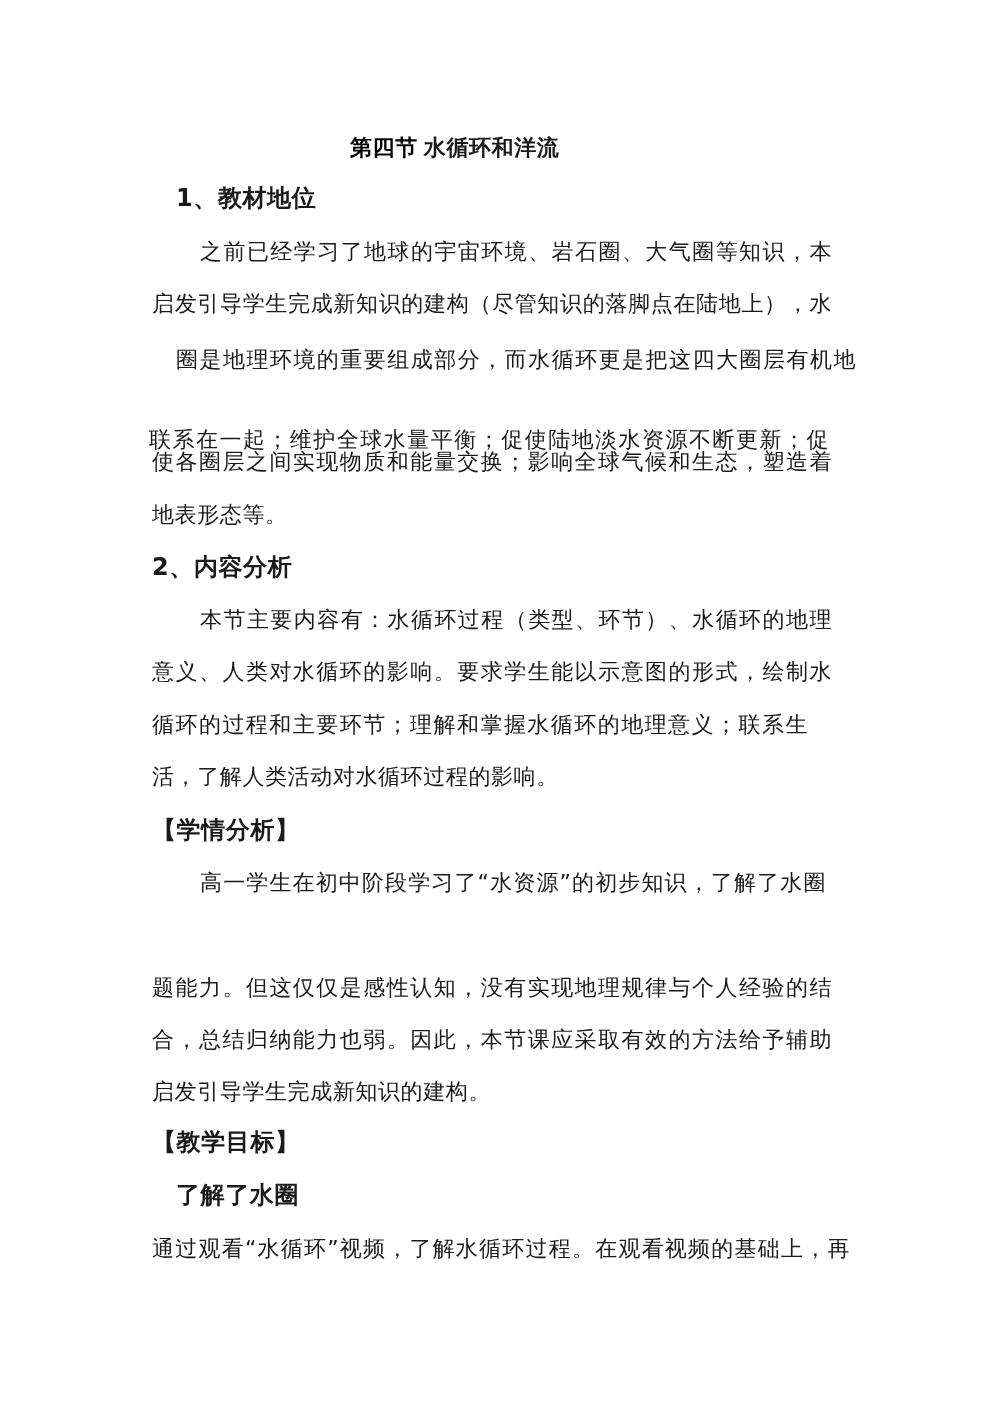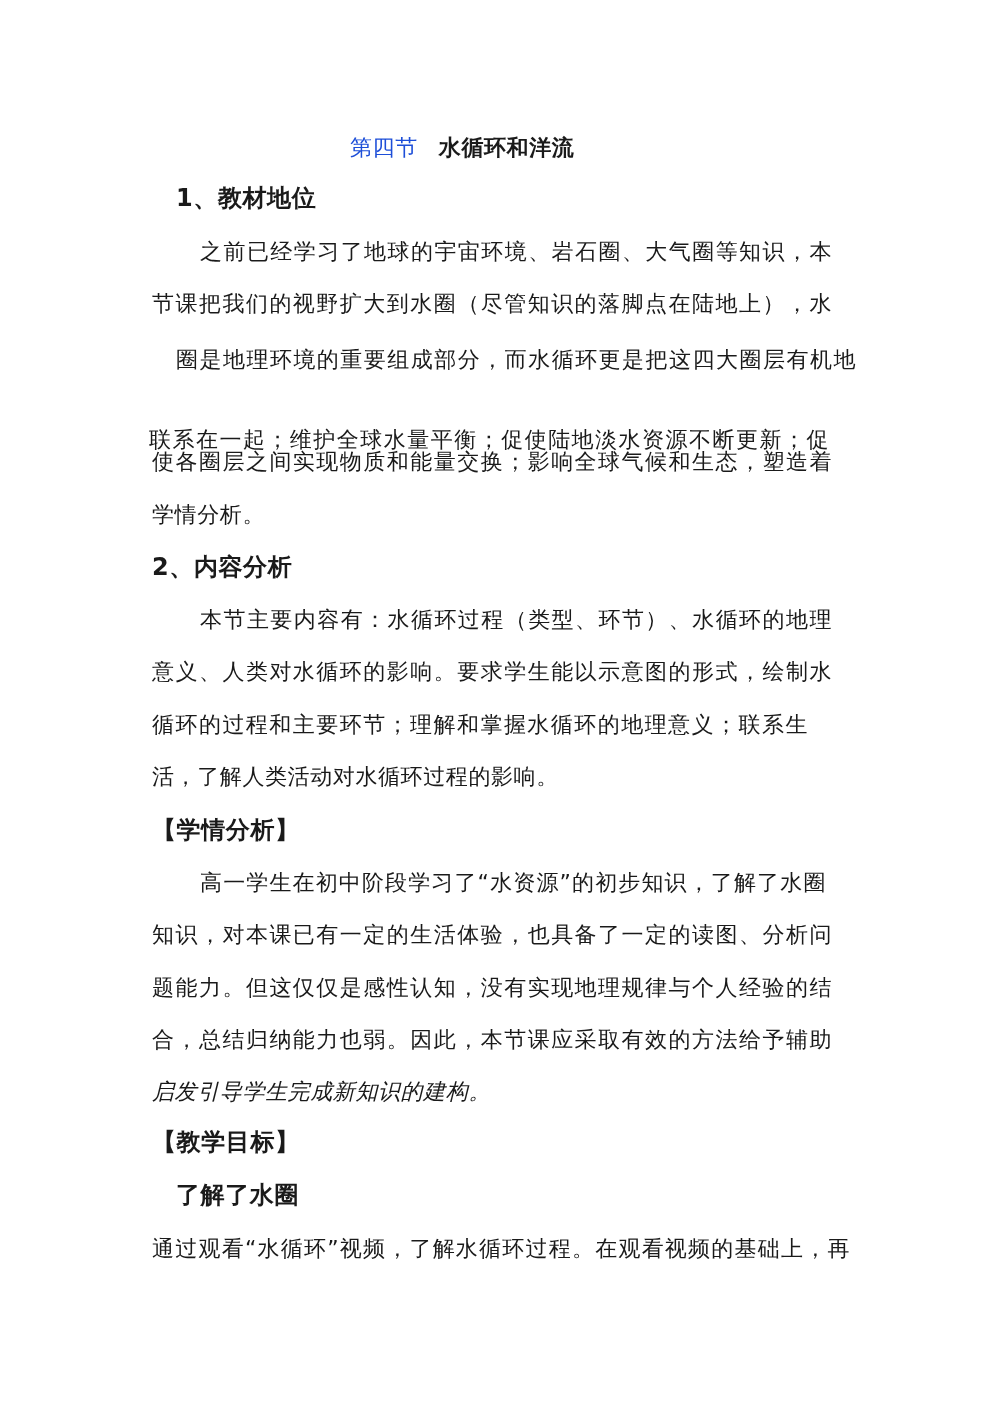--- a/index.html
+++ b/index.html
@@ -1,52 +1,51 @@
 <!DOCTYPE html>
 <html><head>
 <meta charset="utf-8">
 <style>
   html, body { margin: 0; padding: 0; background: #ffffff; }
   body { width: 1000px; height: 1414px; position: relative; overflow: hidden;
          font-family: "DejaVu Sans", sans-serif; color: #1a1a1a; }
   .page { position: absolute; left: 0; top: 0; width: 1000px; height: 1414px; background: #fff; }
   .line { position: absolute; white-space: nowrap; font-size: 22px; line-height: 30px; letter-spacing: 0.6px; }
   .title { left: 350px; top: 133px; font-size: 22px; }
-  .title .light { font-weight: normal; color: #1d4ed8; }
-  .title .bold { font-weight: bold; margin-left: 21px; }
+  .title .light { font-weight: bold; color: #000000; }
+  .title .bold { font-weight: bold; margin-left: 6px; }
   .h { font-weight: bold; font-size: 24px; }
   .just { width: 680px; text-align-last: justify; text-align: justify; }
 </style>
 </head>
 <body>
 
 <div class="page">
 
   <div class="line title">
     <span class="light">第四节</span><span class="bold">水循环和洋流</span>
   </div>
 
   <div class="line h" style="left:176px; top:183px;">1、教材地位</div>
   <div class="line just" style="left:200px; top:237px; width:632px;">之前已经学习了地球的宇宙环境、岩石圈、大气圈等知识，本</div>
-  <div class="line just" style="left:152px; top:289px;">节课把我们的视野扩大到水圈（尽管知识的落脚点在陆地上），水</div>
+  <div class="line just" style="left:152px; top:289px;">启发引导学生完成新知识的建构（尽管知识的落脚点在陆地上），水</div>
   <div class="line just" style="left:152px; top:345px;margin-left:24px;">圈是地理环境的重要组成部分，而水循环更是把这四大圈层有机地</div>
   <div class="line just" style="left:149px; top:394px;margin-top:31px;">联系在一起；维护全球水量平衡；促使陆地淡水资源不断更新；促</div>
   <div class="line just" style="left:152px; top:447px;">使各圈层之间实现物质和能量交换；影响全球气候和生态，塑造着</div>
-  <div class="line" style="left:152px; top:500px;">学情分析。</div>
+  <div class="line" style="left:152px; top:500px;">地表形态等。</div>
 
   <div class="line h" style="left:152px; top:552px;">2、内容分析</div>
   <div class="line just" style="left:200px; top:605px; width:632px;">本节主要内容有：水循环过程（类型、环节）、水循环的地理</div>
   <div class="line just" style="left:152px; top:657px;">意义、人类对水循环的影响。要求学生能以示意图的形式，绘制水</div>
   <div class="line just" style="left:152px; top:710px; width:656px;">循环的过程和主要环节；理解和掌握水循环的地理意义；联系生</div>
   <div class="line" style="left:152px; top:762px;">活，了解人类活动对水循环过程的影响。</div>
 
   <div class="line h" style="left:152px; top:815px;">【学情分析】</div>
   <div class="line just" style="left:200px; top:868px; width:626px;">高一学生在初中阶段学习了“水资源”的初步知识，了解了水圈</div>
-  <div class="line just" style="left:152px; top:920px;">知识，对本课已有一定的生活体验，也具备了一定的读图、分析问</div>
   <div class="line just" style="left:152px; top:1025px;">合，总结归纳能力也弱。因此，本节课应采取有效的方法给予辅助</div>
   <div class="line just" style="left:152px; top:973px;">题能力。但这仅仅是感性认知，没有实现地理规律与个人经验的结</div>
-  <div class="line" style="left:152px; top:1077px;font-style:italic;">启发引导学生完成新知识的建构。</div>
+  <div class="line" style="left:152px; top:1077px;">启发引导学生完成新知识的建构。</div>
 
   <div class="line h" style="left:152px; top:1127px;">【教学目标】</div>
   <div class="line h" style="left:176px; top:1180px;">了解了水圈</div>
   <div class="line just" style="left:152px; top:1234px; width:698px;">通过观看“水循环”视频，了解水循环过程。在观看视频的基础上，再</div>
 
 </div>
 
 </body></html>

